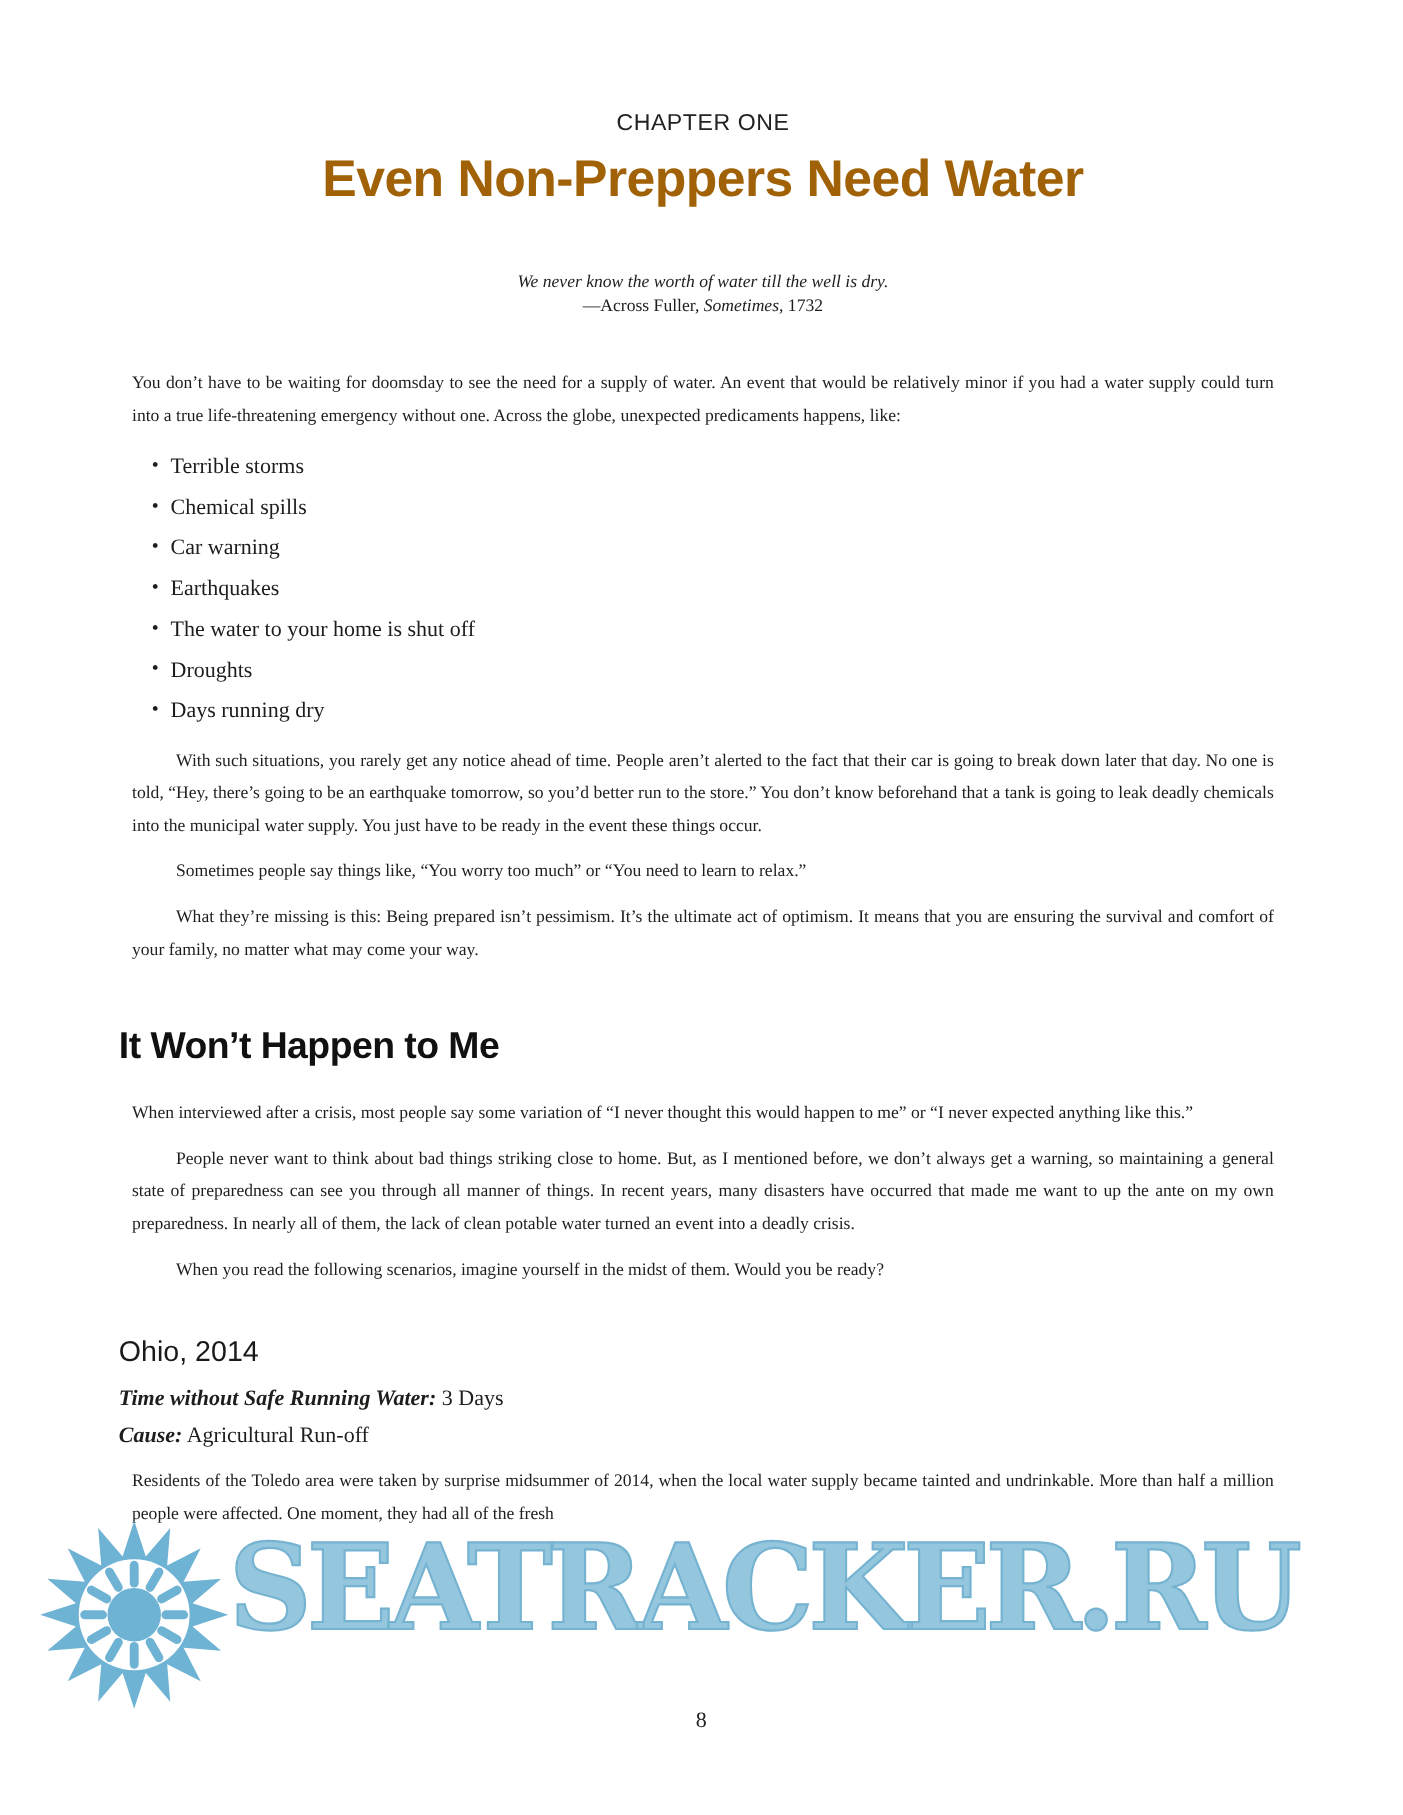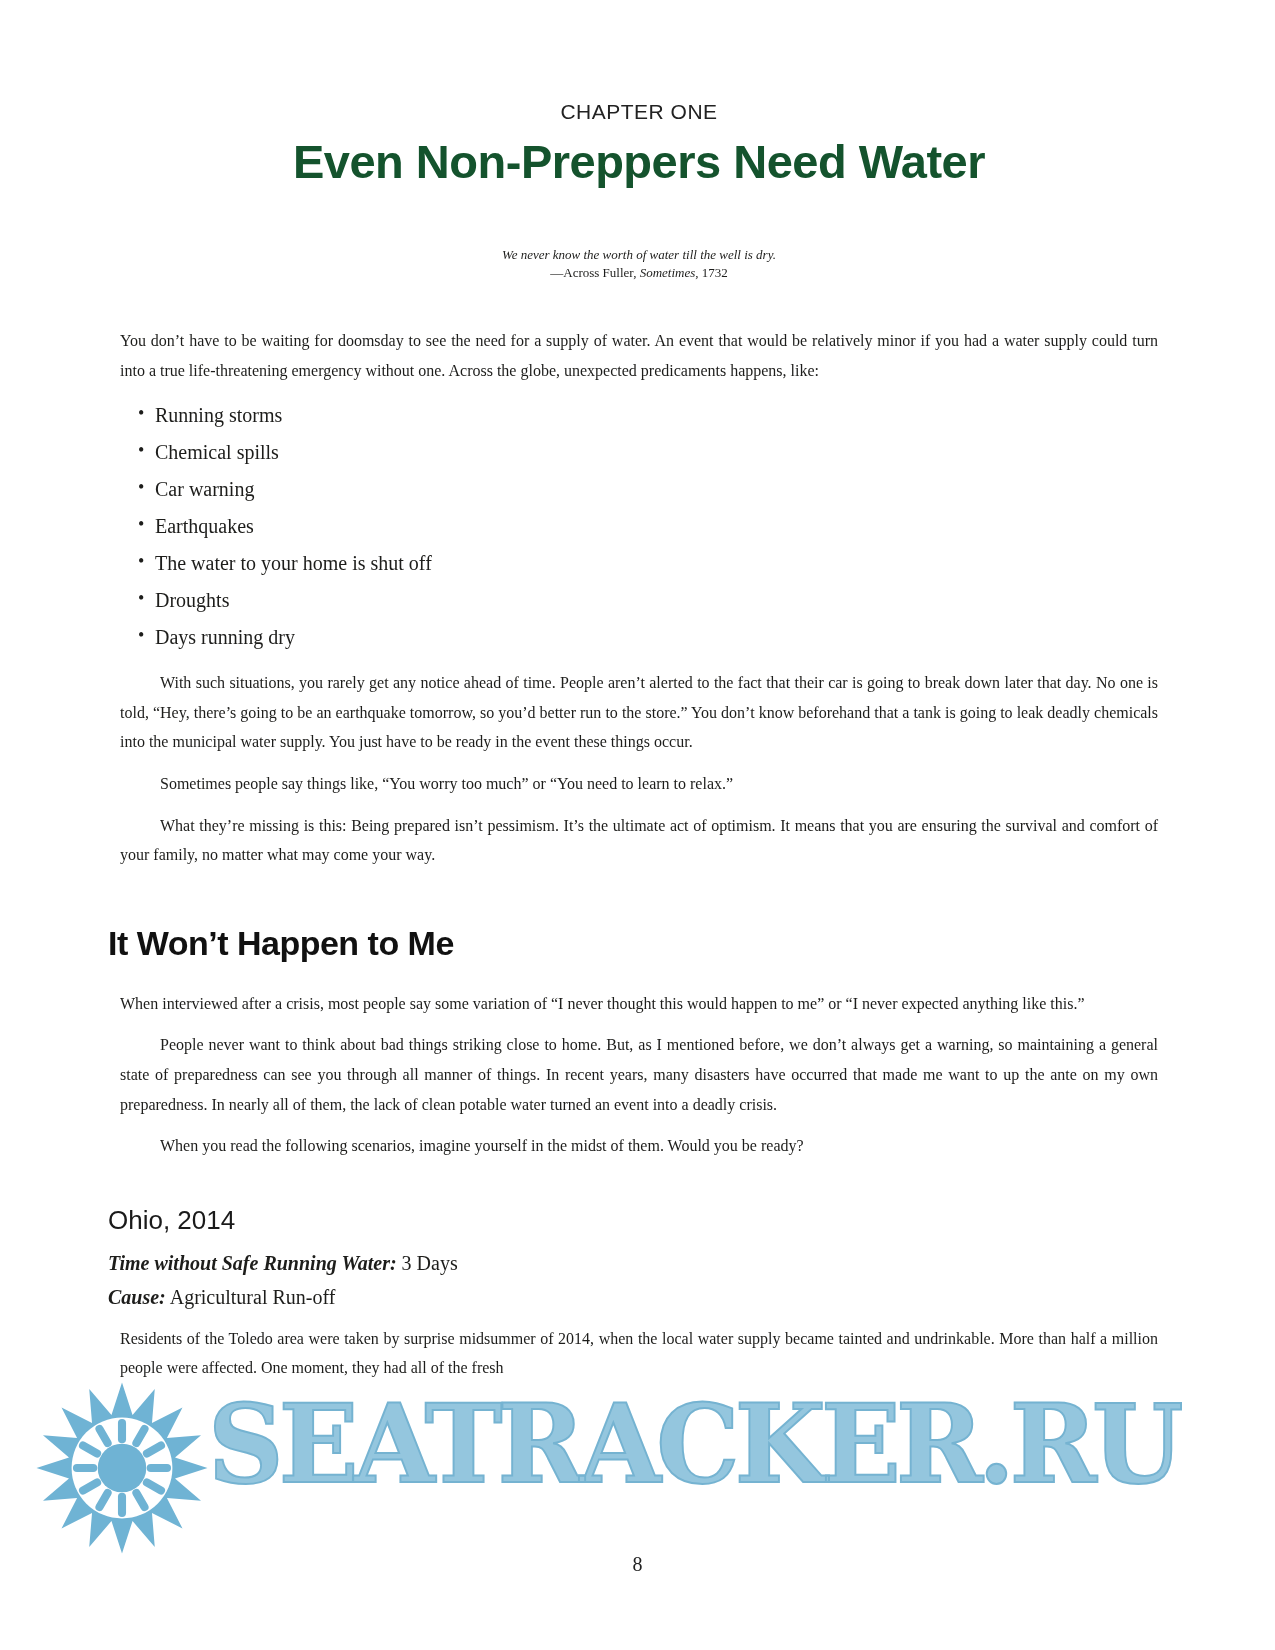--- a/index.html
+++ b/index.html
@@ -26,26 +26,26 @@
     color:#222;
   }
   .chapter-title {
     margin-top:12px;
     text-align:center;
     font-family:"Liberation Sans", sans-serif;
     font-weight:bold;
     font-size:47px;
     letter-spacing:-0.5px;
     line-height:1.1;
-    color:#14532d;
+    color:#a16207;
   }
   .epigraph {
     margin-top:58px;
     text-align:center;
-    font-size:13px;
+    font-size:16px;
     line-height:1.4;
   }
   .epigraph .quote { font-style:italic; }
   .epigraph .attr { font-style:normal; }
   .epigraph .attr .book { font-style:italic; }
   .body-p {
     margin:12px;
     font-size:16px;
     line-height:1.85;
     text-align:justify;
@@ -136,21 +136,21 @@
     <h1 class="chapter-title" style="margin-bottom:0;">Even Non-Preppers Need Water</h1>
 
     <div class="epigraph">
       <div class="quote">We never know the worth of water till the well is dry.</div>
       <div class="attr"><span>—Across Fuller, </span><span class="book">Sometimes</span><span>, 1732</span></div>
     </div>
 
     <p class="body-p mt-first">You don’t have to be waiting for doomsday to see the need for a supply of water. An event that would be relatively minor if you had a water supply could turn into a true life-threatening emergency without one. Across the globe, unexpected predicaments happens, like:</p>
 
     <ul class="bullet-list">
-      <li>Running storms</li>
+      <li>Terrible storms</li>
       <li>Chemical spills</li>
       <li>Car warning</li>
       <li>Earthquakes</li>
       <li>The water to your home is shut off</li>
       <li>Droughts</li>
       <li>Days running dry</li>
     </ul>
 
     <p class="body-p indent">With such situations, you rarely get any notice ahead of time. People aren’t alerted to the fact that their car is going to break down later that day. No one is told, “Hey, there’s going to be an earthquake tomorrow, so you’d better run to the store.” You don’t know beforehand that a tank is going to leak deadly chemicals into the municipal water supply. You just have to be ready in the event these things occur.</p>
     <p class="body-p indent">Sometimes people say things like, “You worry too much” or “You need to learn to relax.”</p>

